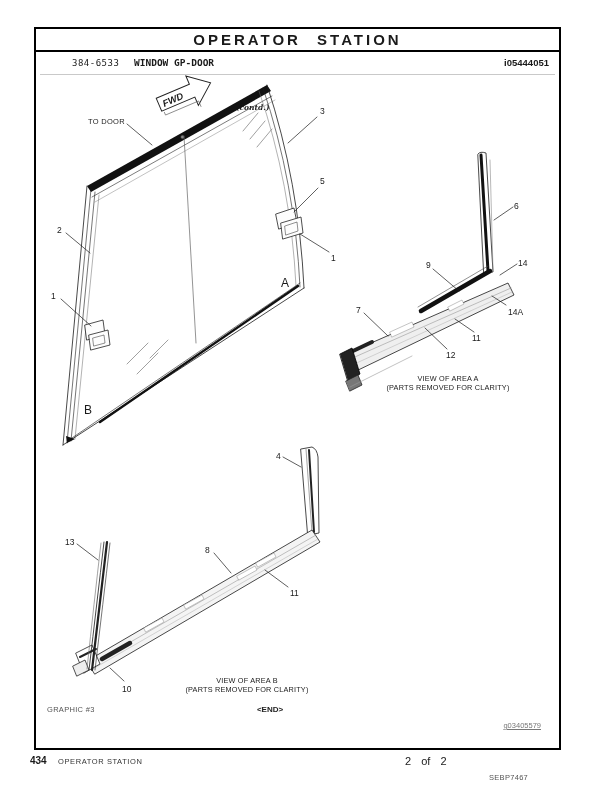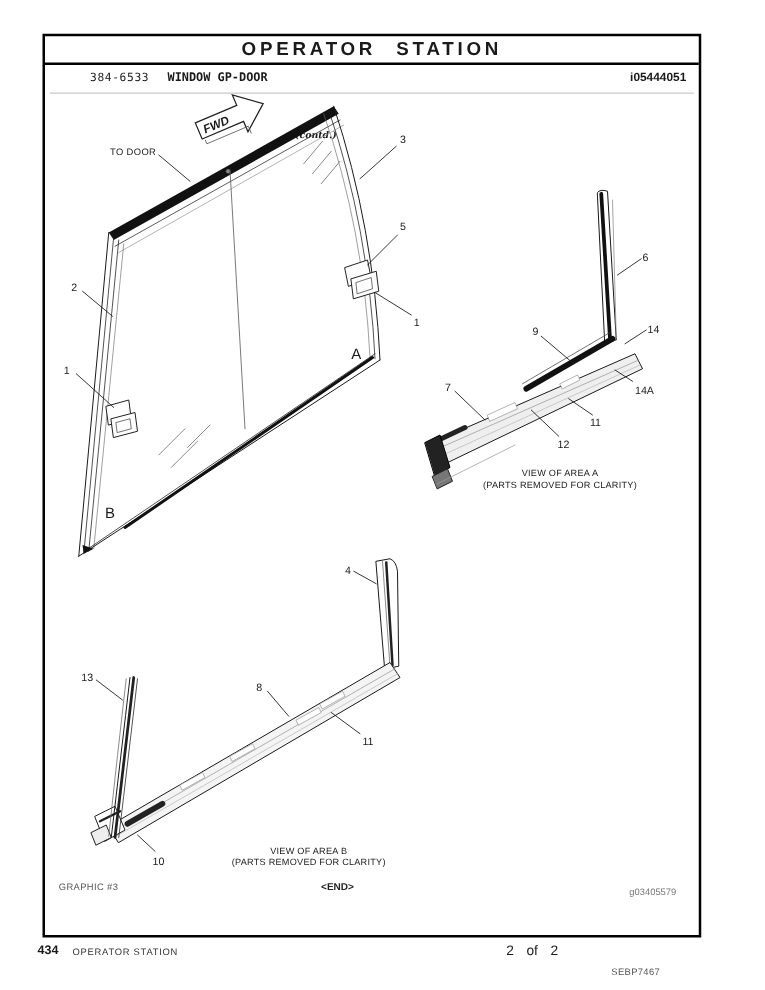--- a/index.html
+++ b/index.html
@@ -36,21 +36,21 @@
   .doc-id{
     position:absolute;right:10px;top:0px;font-weight:bold;
     font-family:Liberation Sans, sans-serif;font-size:9.5px;
   }
   .doc-rule{position:absolute;left:4px;right:4px;top:45px;height:1px;background:#c9c9c9;}
   .figure-svg{position:absolute;left:0;top:46px;}
   .graphic-row{position:absolute;left:0;right:0;top:676px;height:12px;font-size:7.5px;color:#555;}
   .graphic-label{position:absolute;left:11px;top:0;letter-spacing:.3px;}
   .end-tag{position:absolute;left:234px;top:0;transform:translateX(-50%);
     font-weight:bold;color:#222;font-size:8px;}
-  .graphic-id{position:absolute;right:18px;top:4px;color:#777;}
+  .graphic-id{position:absolute;right:18px;top:16px;color:#777;text-decoration:underline;}
   .page-footer{position:absolute;left:0;right:0;top:755px;height:14px;}
   .pf-num{position:absolute;left:30px;top:0;font-weight:bold;font-size:10px;}
   .pf-section{position:absolute;left:58px;top:2px;font-size:7.5px;letter-spacing:.6px;color:#333;}
   .pf-pagination{position:absolute;left:405px;top:0;font-weight:normal;font-size:11px;word-spacing:7px;}
   .pf-code{position:absolute;left:489px;top:18px;font-size:7.5px;color:#555;letter-spacing:.3px;}
   svg text{font-family:"Liberation Sans", sans-serif;fill:#1a1a1a;}
   .callout{font-size:8.5px;}
   .area-letter{font-size:12px;}
   .small-label{font-size:7.5px;letter-spacing:.3px;}
   .caption{font-size:7.3px;letter-spacing:.2px;}

